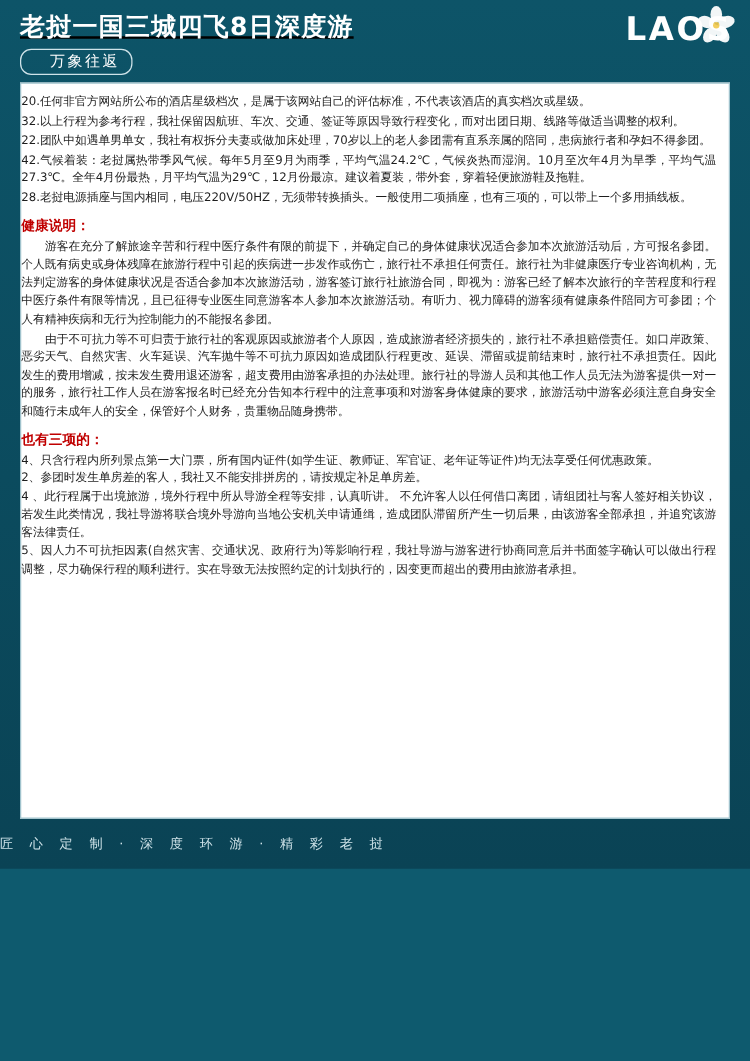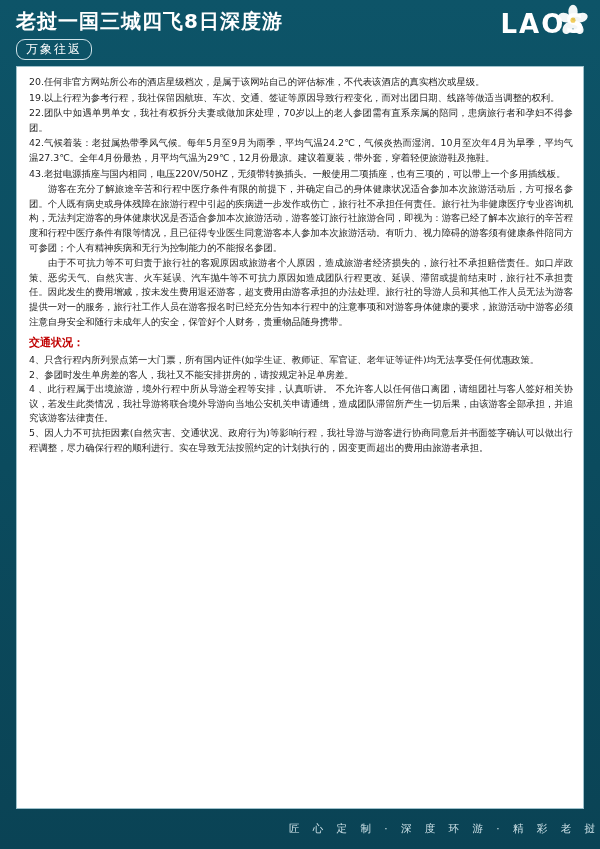--- a/index.html
+++ b/index.html
@@ -9,23 +9,24 @@
   body {
     width: 600px;
     height: 849px;
     background: #0e5a6e;
     font-family: "DejaVu Sans", "Liberation Sans", sans-serif;
     overflow: hidden;
   }
   .page {
     position: relative;
     width: 600px;
-    height: 849px;
+    height: 695px;
     background: linear-gradient(180deg, #0d5468 0%, #0b4b5e 55%, #0a4355 100%);
     box-sizing: border-box;
+    text-decoration: underline;
   }
 
   
   .header {
     position: relative;
     height: 66px;
     padding: 8px 16px 0 16px;
     box-sizing: border-box;
   }
   .title-main {
@@ -37,21 +38,21 @@
     white-space: nowrap;
   }
   .title-badge {
     display: inline-block;
     margin-top: 5px;
     border: 1px solid #cfe3e9;
     border-radius: 9px;
     color: #ffffff;
     font-size: 12px;
     line-height: 14px;
-    padding: 2px 9px 3px 9px;
+    padding: 2px 9px 3px 23px;
     letter-spacing: 2px;
   }
   .logo {
     position: absolute;
     right: 14px;
     top: 10px;
     text-align: right;
   }
   .logo-word {
     color: #ffffff;
@@ -71,21 +72,21 @@
   
   .panel {
     position: absolute;
     left: 16px;
     right: 16px;
     top: 66px;
     bottom: 40px;
     background: #ffffff;
     border: 1px solid #9fc2cc;
     box-sizing: border-box;
-    padding: 8px 10px 6px 12px;
+    padding: 8px 10px 6px 0;
     overflow: hidden;
   }
   .para {
     color: #1d1d1d;
     font-size: 9.4px;
     line-height: 14.6px;
     text-align: justify;
     margin: 0 0 1px 0;
     text-indent: 0;
   }
@@ -109,21 +110,21 @@
 
   
   .footer {
     position: absolute;
     left: 0;
     right: 0;
     bottom: 0;
     height: 40px;
     display: flex;
     align-items: center;
-    justify-content: flex-end;
+    justify-content: flex-start;
   }
   .footer-line {
     color: #cfe3e9;
     font-size: 10.5px;
     letter-spacing: 5px;
     white-space: nowrap;
   }
 </style>
 </head>
 <body>
@@ -145,30 +146,31 @@
         </g>
         <circle cx="20" cy="19" r="3" fill="#f2c94c" opacity="0.9"></circle>
       </svg>
       <div class="logo-word">LAOS</div>
     </div>
   </div>
 
   <div class="panel">
 
     <p class="para">20.任何非官方网站所公布的酒店星级档次，是属于该网站自己的评估标准，不代表该酒店的真实档次或星级。</p>
-    <p class="para">19.以上行程为参考行程，我社保留因航班、车次、交通、签证等原因导致行程变化，而对出团日期、线路等做适当调整的权利。</p>
+    <p class="para">32.以上行程为参考行程，我社保留因航班、车次、交通、签证等原因导致行程变化，而对出团日期、线路等做适当调整的权利。</p>
     <p class="para">22.团队中如遇单男单女，我社有权拆分夫妻或做加床处理，70岁以上的老人参团需有直系亲属的陪同，患病旅行者和孕妇不得参团。</p>
     <p class="para">42.气候着装：老挝属热带季风气候。每年5月至9月为雨季，平均气温24.2℃，气候炎热而湿润。10月至次年4月为旱季，平均气温27.3℃。全年4月份最热，月平均气温为29℃，12月份最凉。建议着夏装，带外套，穿着轻便旅游鞋及拖鞋。</p>
-    <p class="para">43.老挝电源插座与国内相同，电压220V/50HZ，无须带转换插头。一般使用二项插座，也有三项的，可以带上一个多用插线板。</p>
+    <p class="para">28.老挝电源插座与国内相同，电压220V/50HZ，无须带转换插头。一般使用二项插座，也有三项的，可以带上一个多用插线板。</p>
 
+    <div class="section-title">健康说明：</div>
     <p class="para indent">游客在充分了解旅途辛苦和行程中医疗条件有限的前提下，并确定自己的身体健康状况适合参加本次旅游活动后，方可报名参团。个人既有病史或身体残障在旅游行程中引起的疾病进一步发作或伤亡，旅行社不承担任何责任。旅行社为非健康医疗专业咨询机构，无法判定游客的身体健康状况是否适合参加本次旅游活动，游客签订旅行社旅游合同，即视为：游客已经了解本次旅行的辛苦程度和行程中医疗条件有限等情况，且已征得专业医生同意游客本人参加本次旅游活动。有听力、视力障碍的游客须有健康条件陪同方可参团；个人有精神疾病和无行为控制能力的不能报名参团。</p>
 
     <p class="para indent">由于不可抗力等不可归责于旅行社的客观原因或旅游者个人原因，造成旅游者经济损失的，旅行社不承担赔偿责任。如口岸政策、恶劣天气、自然灾害、火车延误、汽车抛牛等不可抗力原因如造成团队行程更改、延误、滞留或提前结束时，旅行社不承担责任。因此发生的费用增减，按未发生费用退还游客，超支费用由游客承担的办法处理。旅行社的导游人员和其他工作人员无法为游客提供一对一的服务，旅行社工作人员在游客报名时已经充分告知本行程中的注意事项和对游客身体健康的要求，旅游活动中游客必须注意自身安全和随行未成年人的安全，保管好个人财务，贵重物品随身携带。</p>
 
-    <div class="section-title">交通状况：</div>
+    <div class="section-title">也有三项的：</div>
     <p class="list-item">4、只含行程内所列景点第一大门票，所有国内证件(如学生证、教师证、军官证、老年证等证件)均无法享受任何优惠政策。</p>
     <p class="list-item">2、参团时发生单房差的客人，我社又不能安排拼房的，请按规定补足单房差。</p>
     <p class="list-item">4 、此行程属于出境旅游，境外行程中所从导游全程等安排，认真听讲。  不允许客人以任何借口离团，请组团社与客人签好相关协议，若发生此类情况，我社导游将联合境外导游向当地公安机关申请通缉，造成团队滞留所产生一切后果，由该游客全部承担，并追究该游客法律责任。</p>
     <p class="list-item">5、因人力不可抗拒因素(自然灾害、交通状况、政府行为)等影响行程，我社导游与游客进行协商同意后并书面签字确认可以做出行程调整，尽力确保行程的顺利进行。实在导致无法按照约定的计划执行的，因变更而超出的费用由旅游者承担。</p>
 
   </div>
 
   <div class="footer">
     <div class="footer-line">匠 心 定 制  ·  深 度 环 游  ·  精 彩 老 挝</div>
   </div>

